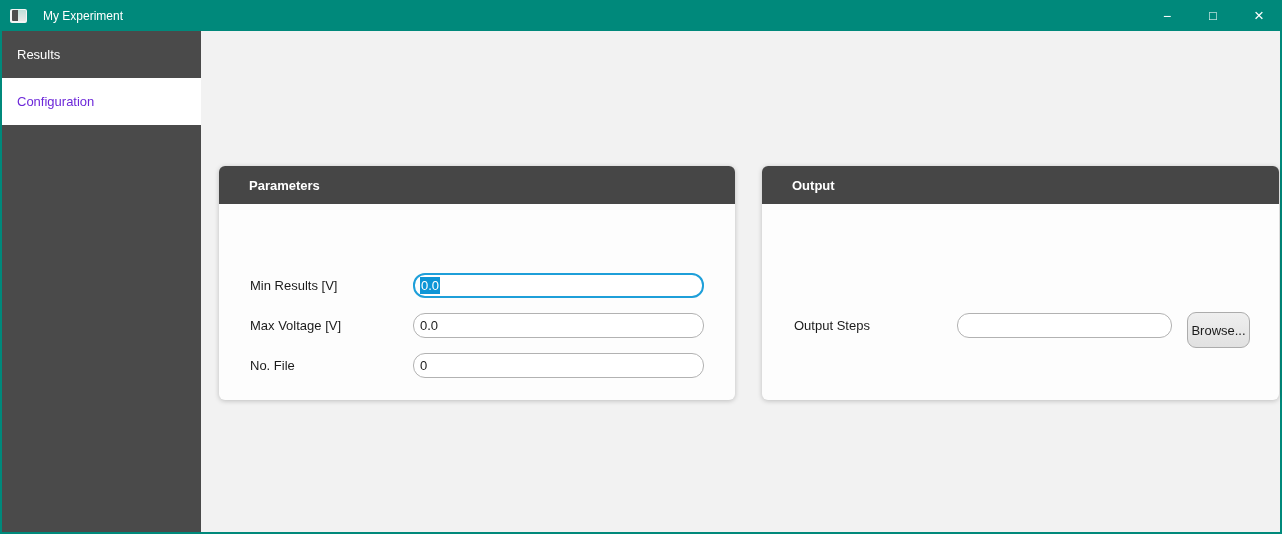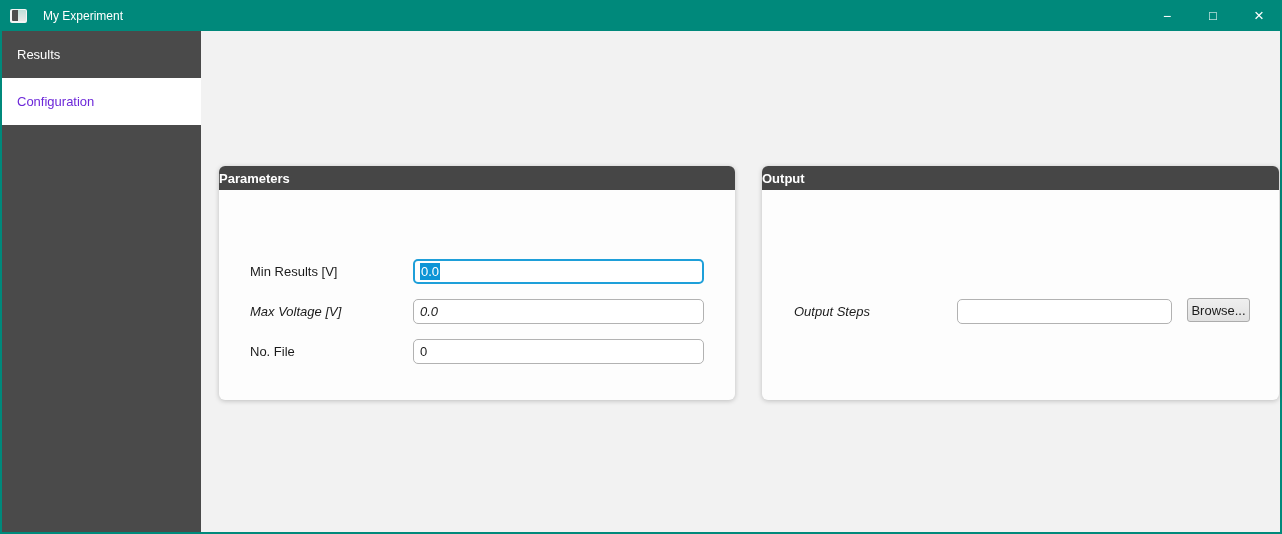--- a/index.html
+++ b/index.html
@@ -70,66 +70,67 @@
   }
   .panel {
     position: absolute; top: 135px; height: 234px;
     background: #fdfdfd;
     border-radius: 6px;
     box-shadow: 0 1px 5px rgba(0,0,0,0.22);
   }
   .panel-parameters { left: 18px;  width: 516px; }
   .panel-output     { left: 561px; width: 517px; }
   .panel-header {
-    height: 24px;
+    height: 38px;
     background: #464646;
     border-radius: 6px 6px 0 0;
     color: #ffffff;
     font-weight: bold;
     font-size: 13px;
     display: flex; align-items: center;
+    padding-left: 30px;
   }
   .panel-body { position: relative; height: 196px; }
   .form-label {
     position: absolute; left: 31px; height: 25px;
     display: flex; align-items: center;
     font-size: 13px; color: #1b1b1b;
   }
   .text-input {
     position: absolute; left: 194px; width: 291px; height: 25px;
     border: 1px solid #b2b2b2;
-    border-radius: 5px;
+    border-radius: 12px;
     background: #ffffff;
     font-family: "Liberation Sans", "DejaVu Sans", sans-serif;
     font-size: 13px;
     color: #1b1b1b;
     padding: 0 6px;
     outline: none;
   }
   .text-input.focused {
     border: 2px solid #1e9fd9;
     display: flex; align-items: center;
     padding: 0 5px;
   }
   .selected-text {
     background: #0d95d6;
     color: #ffffff;
     padding: 1px 1px;
   }
   .row-1 { top: 69px; }
-  .row-2 { top: 109px; font-style: italic; }
+  .row-2 { top: 109px; }
   .row-3 { top: 149px; }
   .panel-output .form-label { left: 32px; }
   .panel-output .text-input { left: 195px; width: 215px; }
   .browse-btn {
     position: absolute; left: 425px; top: 108px;
-    width: 63px; height: 24px;
+    width: 63px; height: 36px;
     background: linear-gradient(#efefef, #e1e1e1);
     border: 1px solid #acacac;
-    border-radius: 3px;
+    border-radius: 9px;
     font-family: "Liberation Sans", "DejaVu Sans", sans-serif;
     font-size: 13px;
     color: #1b1b1b;
     cursor: default;
   }
 </style>
 </head>
 <body>
 
 <div class="window">

